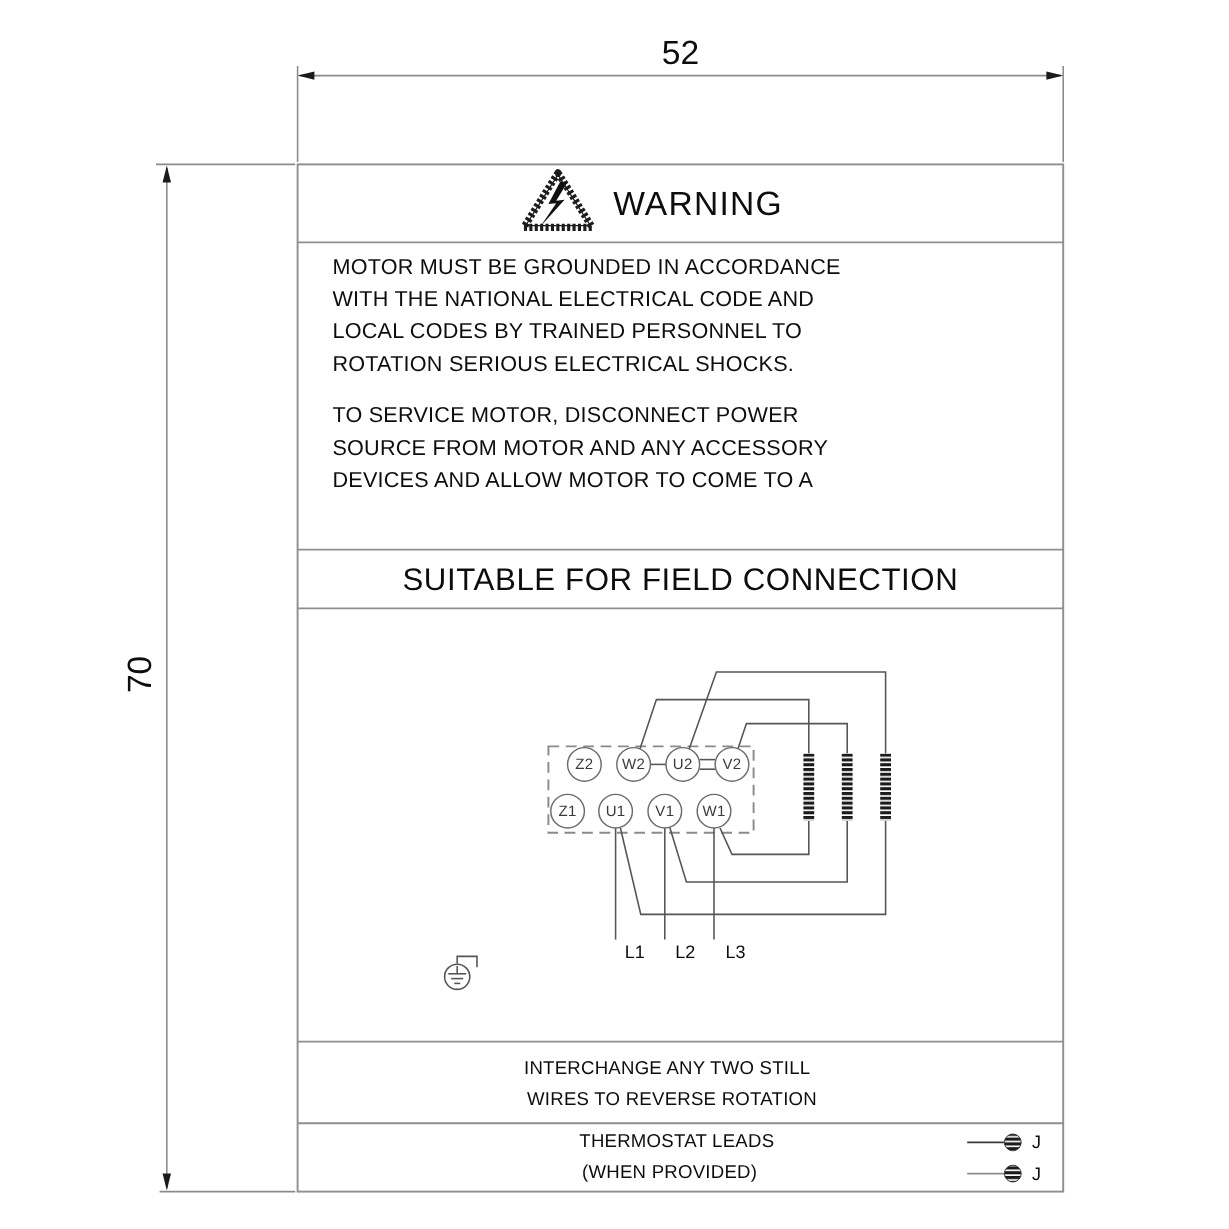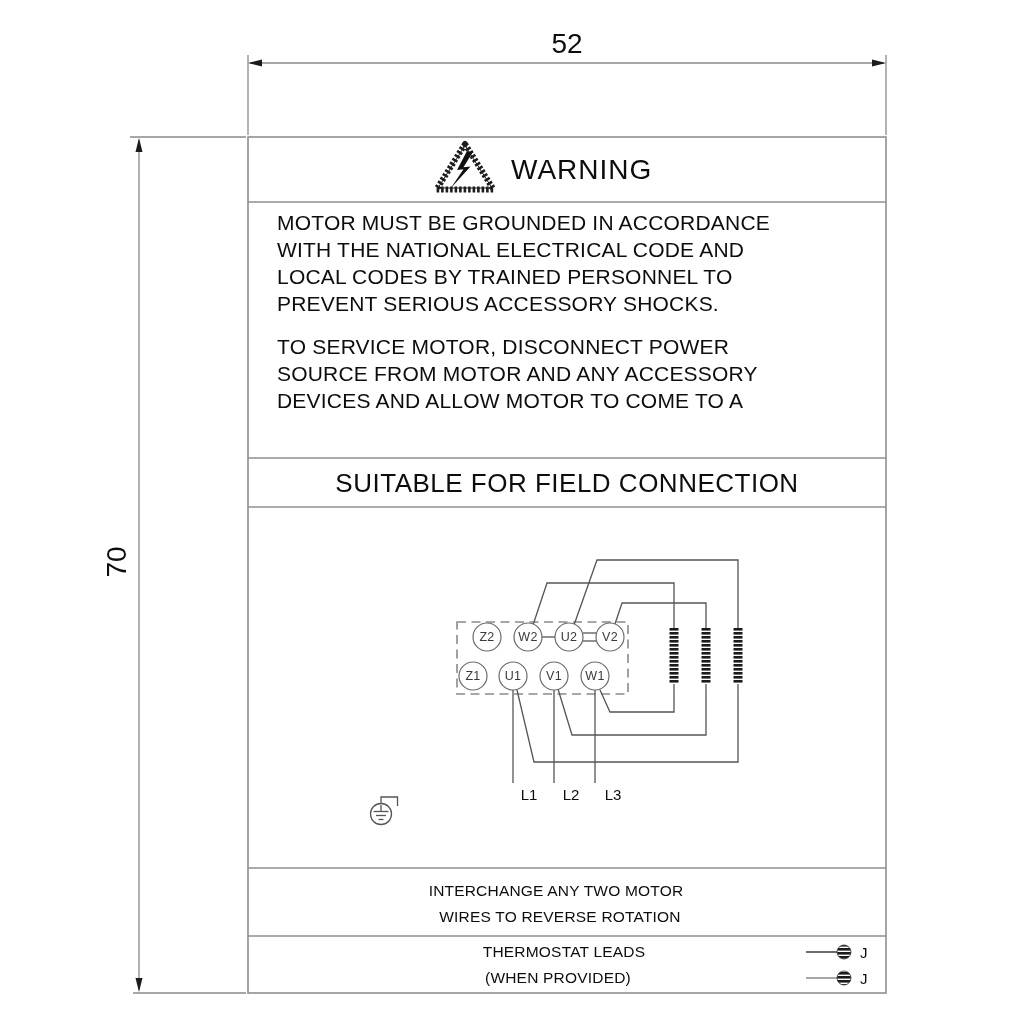--- a/index.html
+++ b/index.html
@@ -4,21 +4,21 @@
 <style>
   html,body{margin:0;padding:0;background:#fff;}
   #canvas{
     position:relative;width:1024px;height:1024px;background:#ffffff;
     font-family:"Liberation Sans",sans-serif;color:#0d0d0d;overflow:hidden;
   }
   .abs{position:absolute;}
   .ctr{transform:translate(-50%,-50%);}
   .dim-text{font-size:28px;color:#0d0d0d;white-space:nowrap;}
   .warn-title{font-size:28px;letter-spacing:1px;white-space:nowrap;}
-  .para-line{font-size:21px;letter-spacing:.2px;line-height:27px;white-space:nowrap;}
+  .para-line{font-size:18px;letter-spacing:.2px;line-height:27px;white-space:nowrap;}
   .banner-text{font-size:26px;letter-spacing:.5px;white-space:nowrap;}
   .note-line{font-size:15.5px;letter-spacing:.2px;white-space:nowrap;}
   .term-label{font-size:12.5px;color:#3a3a3a;letter-spacing:.3px;white-space:nowrap;}
   .line-label{font-size:15px;white-space:nowrap;margin-left:15px;}
   .j-label{font-size:15px;white-space:nowrap;}
   svg{display:block;}
 </style>
 </head>
 <body>
 
@@ -127,21 +127,21 @@
 
   <div class="abs ctr dim-text" style="left:567px;top:44px">52</div>
   <div class="abs dim-text" style="left:117px;top:562px;transform:translate(-50%,-50%) rotate(-90deg)">70</div>
 
   <div class="abs warn-title" style="left:511px;top:154px">WARNING</div>
 
   <div class="abs" style="left:277px;top:209px">
     <div class="para-line">MOTOR MUST BE GROUNDED IN ACCORDANCE</div>
     <div class="para-line">WITH THE NATIONAL ELECTRICAL CODE AND</div>
     <div class="para-line">LOCAL CODES BY TRAINED PERSONNEL TO</div>
-    <div class="para-line">PREVENT SERIOUS ACCESSORY SHOCKS.</div>
+    <div class="para-line">ROTATION SERIOUS ELECTRICAL SHOCKS.</div>
   </div>
   <div class="abs" style="left:277px;top:333px">
     <div class="para-line">TO SERVICE MOTOR, DISCONNECT POWER</div>
     <div class="para-line">SOURCE FROM MOTOR AND ANY ACCESSORY</div>
     <div class="para-line">DEVICES AND ALLOW MOTOR TO COME TO A</div>
   </div>
 
   <div class="abs ctr banner-text" style="left:567px;top:483px">SUITABLE FOR FIELD CONNECTION</div>
 
   <span class="abs ctr term-label" style="left:487px;top:637px">Z2</span>
@@ -150,21 +150,21 @@
   <span class="abs ctr term-label" style="left:610px;top:637px">V2</span>
   <span class="abs ctr term-label" style="left:473px;top:676px">Z1</span>
   <span class="abs ctr term-label" style="left:513px;top:676px">U1</span>
   <span class="abs ctr term-label" style="left:554px;top:676px">V1</span>
   <span class="abs ctr term-label" style="left:595px;top:676px">W1</span>
 
   <span class="abs ctr line-label" style="left:514px;top:794px">L1</span>
   <span class="abs ctr line-label" style="left:556px;top:794px">L2</span>
   <span class="abs ctr line-label" style="left:598px;top:794px">L3</span>
 
-  <div class="abs ctr note-line" style="left:556px;top:891px">INTERCHANGE ANY TWO MOTOR</div>
+  <div class="abs ctr note-line" style="left:556px;top:891px">INTERCHANGE ANY TWO STILL</div>
   <div class="abs ctr note-line" style="left:560px;top:917px">WIRES TO REVERSE ROTATION</div>
   <div class="abs ctr note-line" style="left:564px;top:952px">THERMOSTAT LEADS</div>
   <div class="abs ctr note-line" style="left:558px;top:978px">(WHEN PROVIDED)</div>
 
   <span class="abs j-label" style="left:860px;top:944px">J</span>
   <span class="abs j-label" style="left:860px;top:970px">J</span>
 
 </div>
 
 </body></html>

